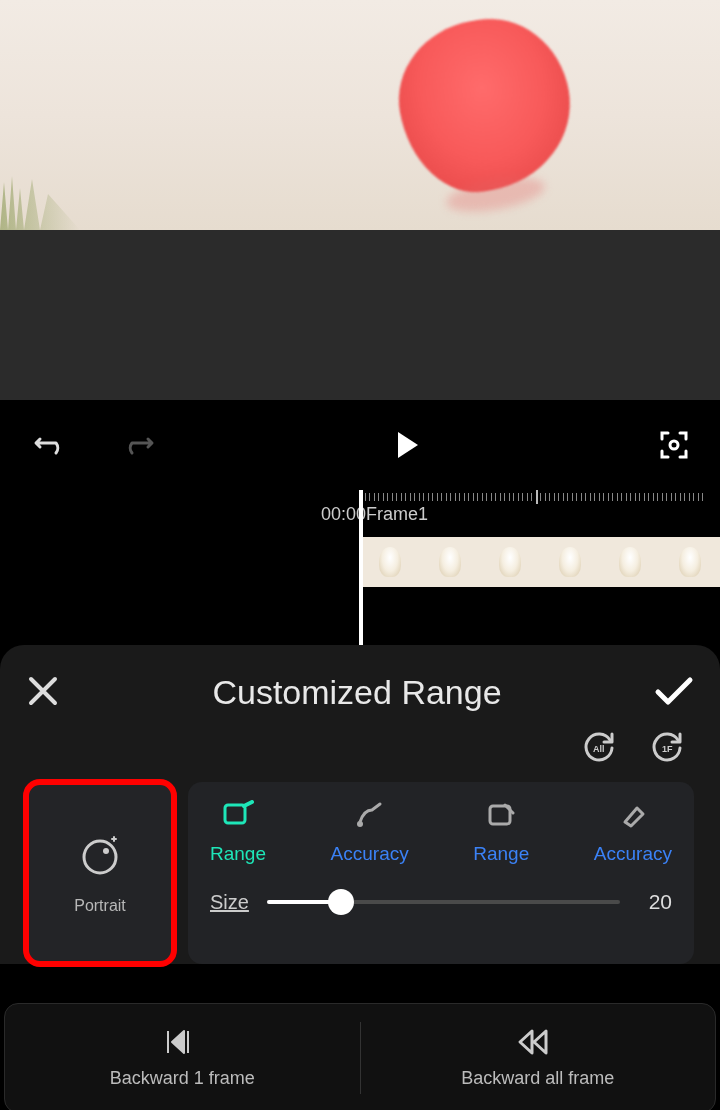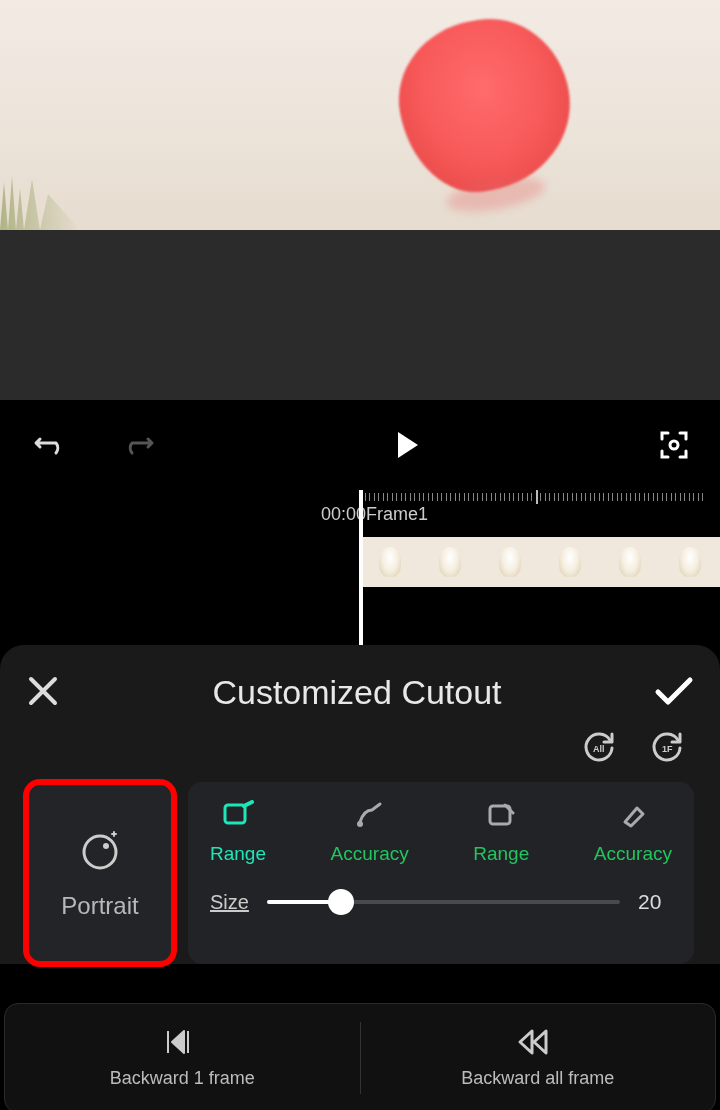--- a/index.html
+++ b/index.html
@@ -142,40 +142,40 @@
     background:#232427;
     border-radius:14px;
     display:flex;
     flex-direction:column;
     align-items:center;
     justify-content:center;
     gap:14px;
     outline: 6px solid #ff0000;
     outline-offset: -3px;
   }
-  .portrait-label { font-size:24px; color:#b8b8b8; }
+  .portrait-label { font-size:16px; color:#b8b8b8; }
   .brush-card {
     flex:1;
     height:182px;
     background:#222326;
     border-radius:14px;
     padding:18px 22px 0;
   }
   .brush-tabs {
     display:flex;
     justify-content:space-between;
     margin-bottom:22px;
   }
   .brush-tab {
     display:flex;
     flex-direction:column;
     align-items:center;
     gap:8px;
     font-size:19px;
-    color:#22c55e;
+    color:#3b82f6;
   }
   .brush-tab.active { color:#1ee6b8; }
   .size-row {
     display:flex;
     align-items:center;
     gap:18px;
   }
   .size-label { font-size:20px; color:#ccc;text-decoration:underline; }
   .slider {
     flex:1;
@@ -201,21 +201,21 @@
   }
   .slider-knob {
     position:absolute;
     left:21%;
     top:50%;
     width:26px; height:26px;
     background:#fff;
     border-radius:50%;
     transform:translate(-50%,-50%);
   }
-  .size-val { font-size:21px; color:#ddd; width:34px; }
+  .size-val { font-size:21px; color:#ddd; width:34px; text-align:right;}
   .bottom-row {
     position:absolute;
     left:0; right:0;
     top:1003px;
     height:110px;
     display:flex;
     background:#111;
     border:1px solid #2a2a2a;
     border-radius:14px;
     margin:0 4px;
@@ -364,21 +364,21 @@
   <div class="playhead"></div>
 </div>
 
 <div class="panel">
   <div class="panel-header">
     <span>
       <svg width="34" height="34" viewBox="0 0 34 34">
           <path d="M5 5 L29 29 M29 5 L5 29" stroke="#ddd" stroke-width="4" stroke-linecap="round"></path>
         </svg>
     </span>
-    <div class="panel-title">Customized Cutout</div>
+    <div class="panel-title">Customized Range</div>
     <span>
       <svg width="40" height="30" viewBox="0 0 40 30">
           <path d="M4 16 L14 26 L36 4" stroke="#fff" stroke-width="5" fill="none" stroke-linecap="round" stroke-linejoin="round"></path>
         </svg>
     </span>
   </div>
   <div class="reset-row">
     <span>
       <svg width="34" height="34" viewBox="0 0 34 34">
           <path d="M28 10 A13 13 0 1 0 30 18" fill="none" stroke="#ccc" stroke-width="3" stroke-linecap="round"></path>

